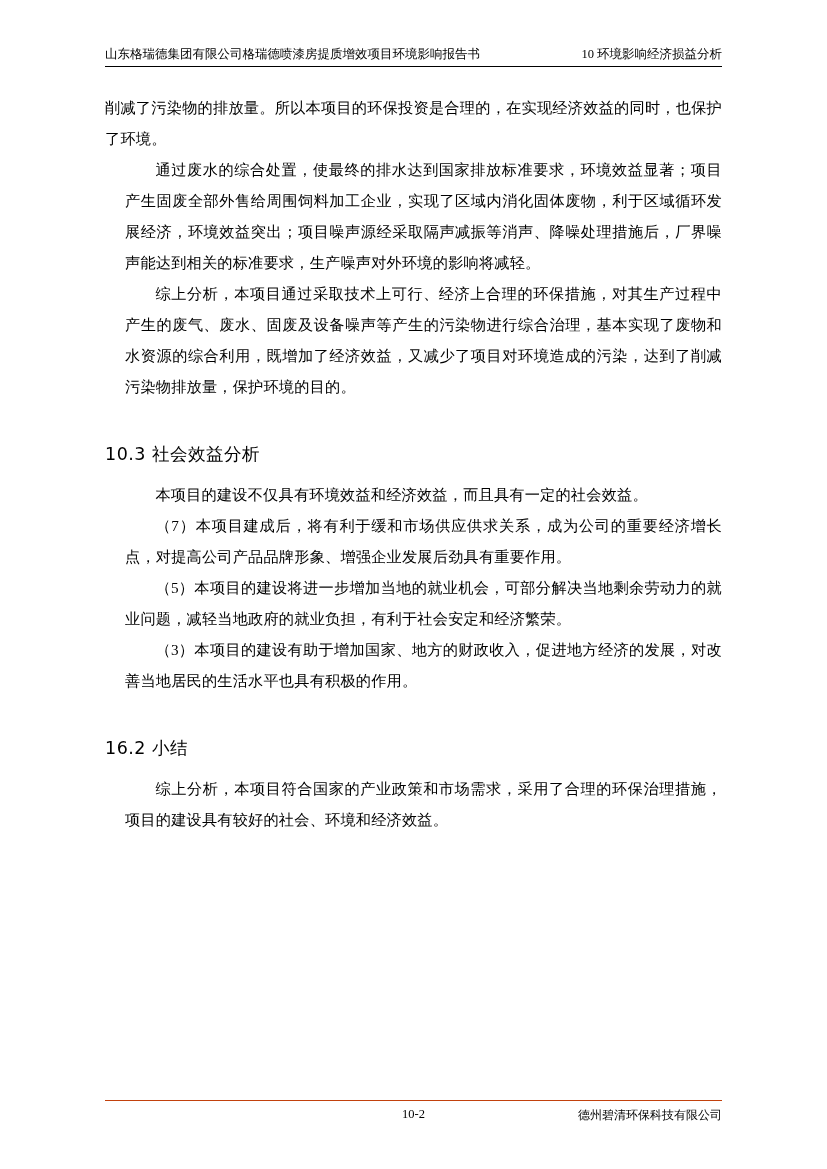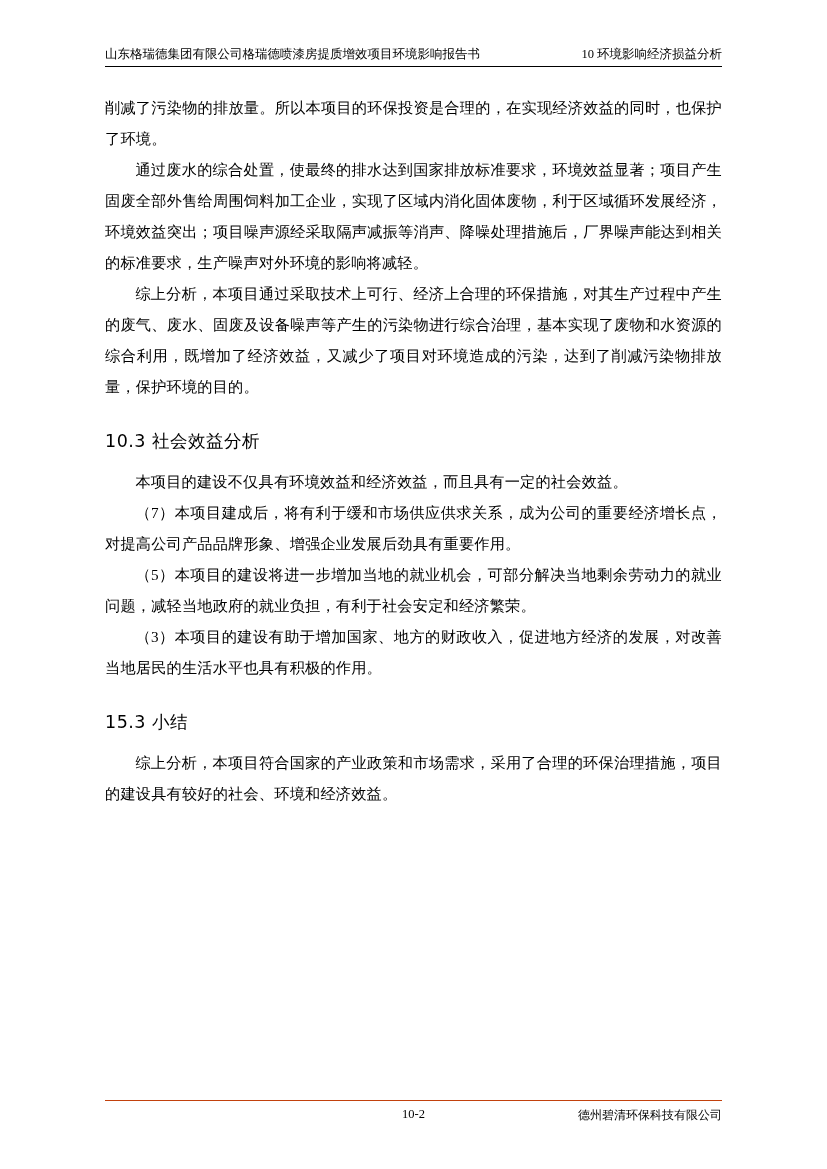--- a/index.html
+++ b/index.html
@@ -62,26 +62,27 @@
   p.para {
     margin: 0 0 0 0;
     font-size: 15.2px;
     line-height: 31px;
     text-align: justify;
     text-justify: inter-ideograph;
     letter-spacing: 0.2px;
   }
   p.indent {
     text-indent: 2em;
+    margin-left: 20px;
   }
   h2.heading {
     font-size: 17.5px;
     font-weight: normal;
     font-family: "DejaVu Sans", "Liberation Sans", sans-serif;
-    margin: 24px 0 10px 0;
+    margin: 37px 0 10px 0;
     line-height: 30px;
     letter-spacing: 0.5px;
   }
 
   
   .footer {
     position: absolute;
     left: 0;
     top: 1100px;
     width: 617px;
@@ -128,21 +129,21 @@
       <p class="para">削减了污染物的排放量。所以本项目的环保投资是合理的，在实现经济效益的同时，也保护了环境。</p>
       <p class="para indent">通过废水的综合处置，使最终的排水达到国家排放标准要求，环境效益显著；项目产生固废全部外售给周围饲料加工企业，实现了区域内消化固体废物，利于区域循环发展经济，环境效益突出；项目噪声源经采取隔声减振等消声、降噪处理措施后，厂界噪声能达到相关的标准要求，生产噪声对外环境的影响将减轻。</p>
       <p class="para indent">综上分析，本项目通过采取技术上可行、经济上合理的环保措施，对其生产过程中产生的废气、废水、固废及设备噪声等产生的污染物进行综合治理，基本实现了废物和水资源的综合利用，既增加了经济效益，又减少了项目对环境造成的污染，达到了削减污染物排放量，保护环境的目的。</p>
 
       <h2 class="heading">10.3  社会效益分析</h2>
       <p class="para indent">本项目的建设不仅具有环境效益和经济效益，而且具有一定的社会效益。</p>
       <p class="para indent">（7）本项目建成后，将有利于缓和市场供应供求关系，成为公司的重要经济增长点，对提高公司产品品牌形象、增强企业发展后劲具有重要作用。</p>
       <p class="para indent">（5）本项目的建设将进一步增加当地的就业机会，可部分解决当地剩余劳动力的就业问题，减轻当地政府的就业负担，有利于社会安定和经济繁荣。</p>
       <p class="para indent">（3）本项目的建设有助于增加国家、地方的财政收入，促进地方经济的发展，对改善当地居民的生活水平也具有积极的作用。</p>
 
-      <h2 class="heading">15.3  小结</h2>
+      <h2 class="heading">16.2  小结</h2>
       <p class="para indent">综上分析，本项目符合国家的产业政策和市场需求，采用了合理的环保治理措施，项目的建设具有较好的社会、环境和经济效益。</p>
     </div>
 
     <div class="footer">
       <div class="footer-inner">
         <div class="footer-page">10-2</div>
         <div class="footer-right">德州碧清环保科技有限公司</div>
       </div>
     </div>
 

